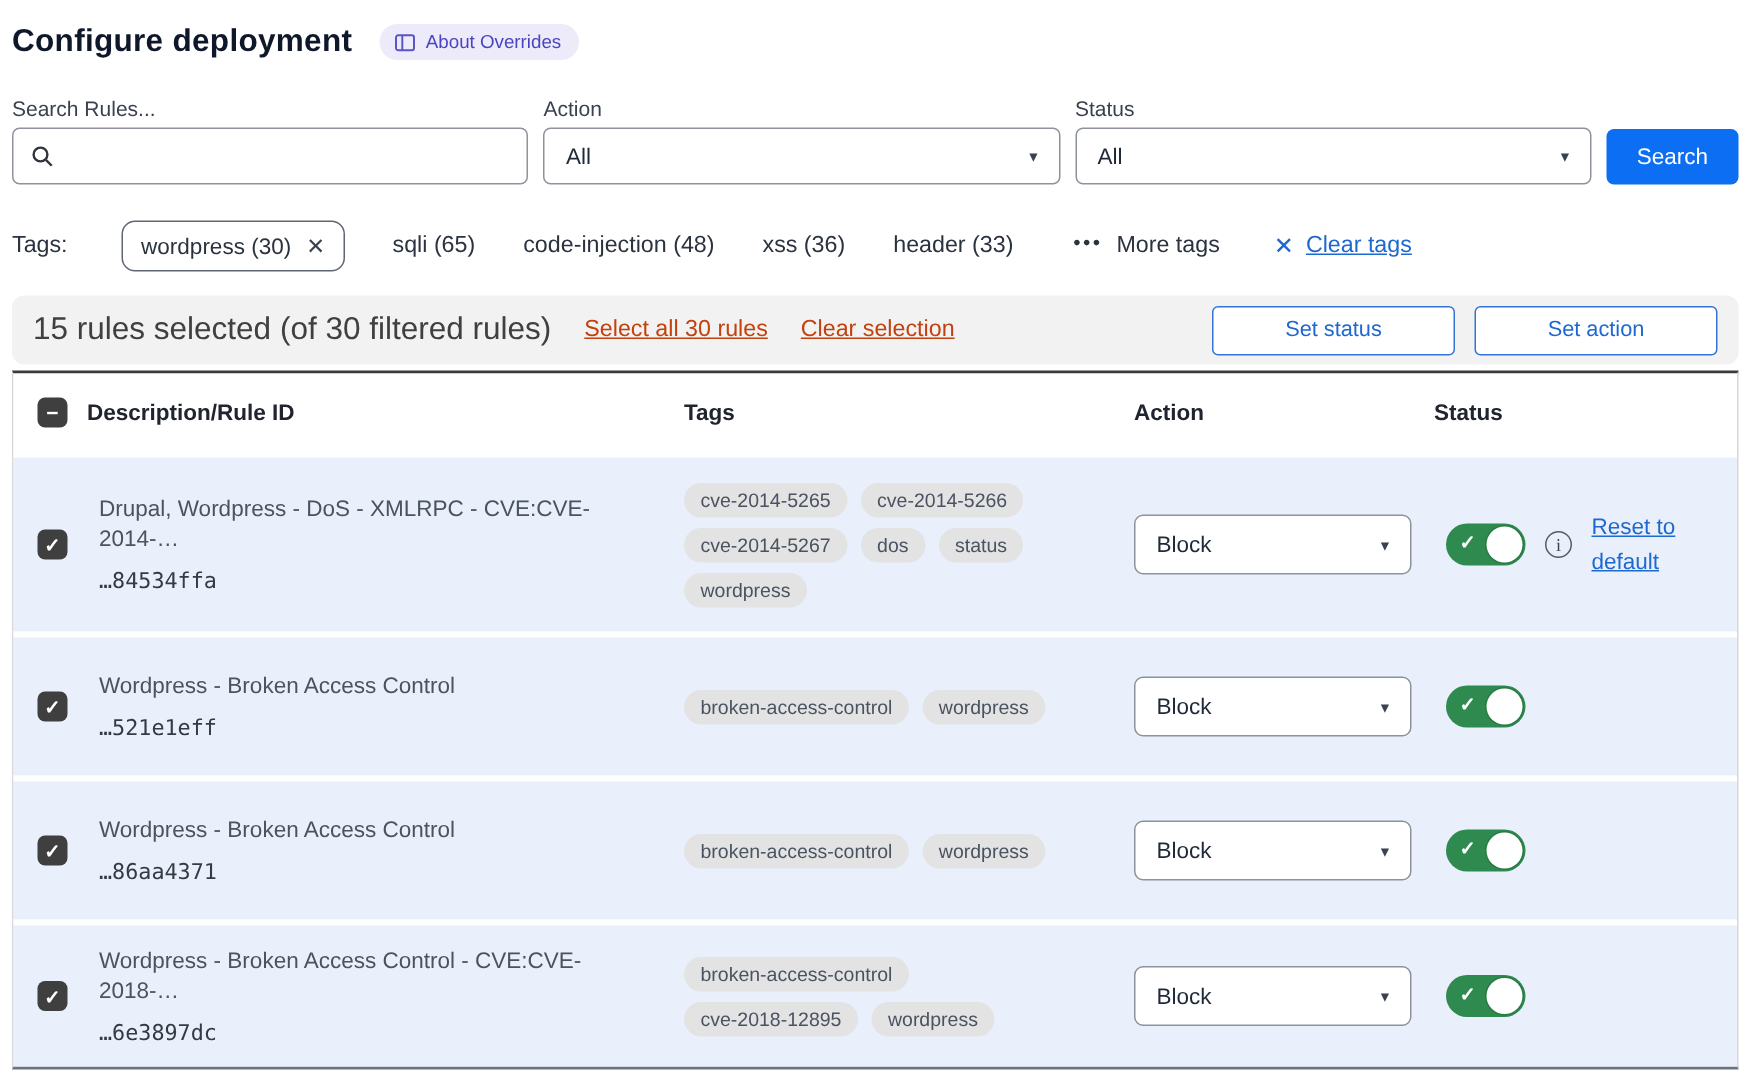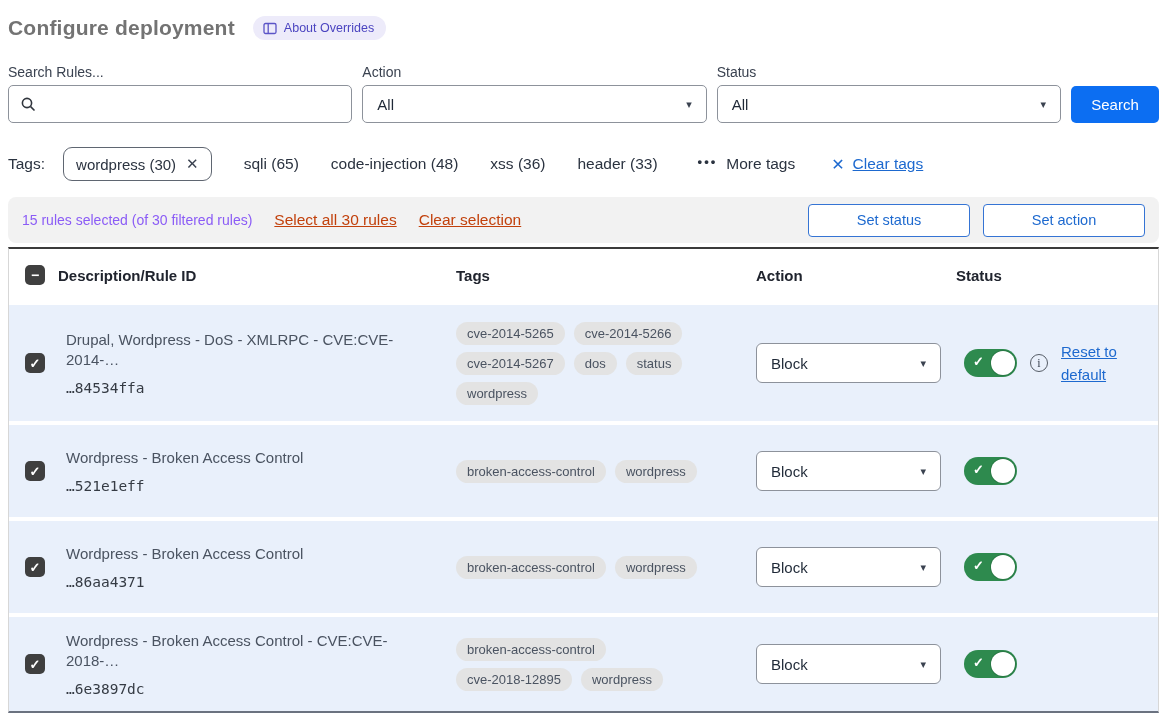--- a/index.html
+++ b/index.html
@@ -2,57 +2,57 @@
 <html><head>
 <meta charset="utf-8">
 <style>
   * { box-sizing: border-box; margin: 0; padding: 0; }
   html,body { width:1167px; height:718px; overflow:hidden; background:#fff;
     font-family:"Liberation Sans", sans-serif; color:#1f2937; }
   .page { padding:10px 8px 0 8px; }
 
   
   .hdr { display:flex; align-items:center; gap:18px; height:36px; }
-  .title { font-size:21px; font-weight:700; color:#737373; letter-spacing:.2px; }
+  .title { font-size:21px; font-weight:700; color:#0f172a; letter-spacing:.2px; }
   .about-pill { display:inline-flex; align-items:center; gap:7px; background:#edebfa;
     color:#4b44c0; font-size:12.5px; padding:5px 12px 5px 10px; border-radius:12px; cursor:pointer; }
   .book-ic svg { display:block; }
 
   
   .filters { display:flex; align-items:flex-end; gap:10px; margin-top:18px; }
   .field { flex:1; }
   .field label { display:block; font-size:14px; color:#3a4250; margin-bottom:5px; }
   .inputbox, .selectbox { position:relative; height:38px; border:1px solid #8d929b;
     border-radius:5px; background:#fff; display:flex; align-items:center; }
   .inputbox .mag { position:absolute; left:11px; top:10px; }
   .inputbox input { border:none; outline:none; width:100%; height:100%; padding-left:38px;
     font-size:15px; background:transparent; font-family:"Liberation Sans",sans-serif; }
   .selectbox { padding:0 14px; font-size:15px; color:#1f2937; cursor:pointer; justify-content:space-between; }
   .caret { font-size:11px; color:#3a4250; }
   .search-btn { width:88px; height:37px; background:#0c6ef2; color:#fff; border:none;
     border-radius:5px; font-size:15px; cursor:pointer; font-family:"Liberation Sans",sans-serif; }
 
   
   .tagsrow { display:flex; align-items:center; margin-top:22px; height:38px; font-size:15.5px; color:#2b3340; }
-  .tagsrow .lbl { margin-right:18px; }
+  .tagsrow .lbl { margin-right:36px; }
   .seltag { display:inline-flex; align-items:center; gap:10px; border:1px solid #5f6671;
     border-radius:9px; padding:7px 12px; font-size:15px; color:#2b3340; background:#fff; cursor:pointer; }
   .seltag .x { font-size:15px; color:#3a4250; }
   .plaintag { margin-left:32px; cursor:pointer; }
   .moretags { margin-left:40px; display:inline-flex; align-items:center; gap:9px; cursor:pointer; }
   .dots { letter-spacing:2px; font-weight:700; font-size:13px; color:#2b3340; position:relative; top:-3px; }
   .cleartags { margin-left:36px; display:inline-flex; align-items:center; gap:8px;
     color:#1d69cf; cursor:pointer; }
   .cleartags .x { font-size:16px; }
   .cleartags .txt { text-decoration:underline; }
 
   
   .selbar { margin-top:14px; background:#f2f2f2; border-radius:8px; height:46px;
     display:flex; align-items:center; padding:0 14px; }
-  .selbar .summary { font-size:14px; color:#8b5cf6; }
+  .selbar .summary { font-size:21px; color:#404040; }
   .selbar .lnk { color:#c2410c; text-decoration:underline; font-size:15.5px; margin-left:22px; cursor:pointer; }
   .selbar .spacer { flex:1; }
   .outline-btn { width:162px; height:33px; background:#fff; border:1px solid #3574d4;
     color:#1d69cf; border-radius:4px; font-size:14.5px; cursor:pointer; margin-left:13px;
     font-family:"Liberation Sans",sans-serif; }
 
   
   .rules-table { margin-top:4px; border-top:2px solid #3a3a3a; border-bottom:2px solid #6b7280;
     border-left:1px solid #d7d7d7; border-right:1px solid #d7d7d7; }
   .trow, .thead { display:grid; grid-template-columns:49px 398px 300px 200px 1fr; align-items:center; }

